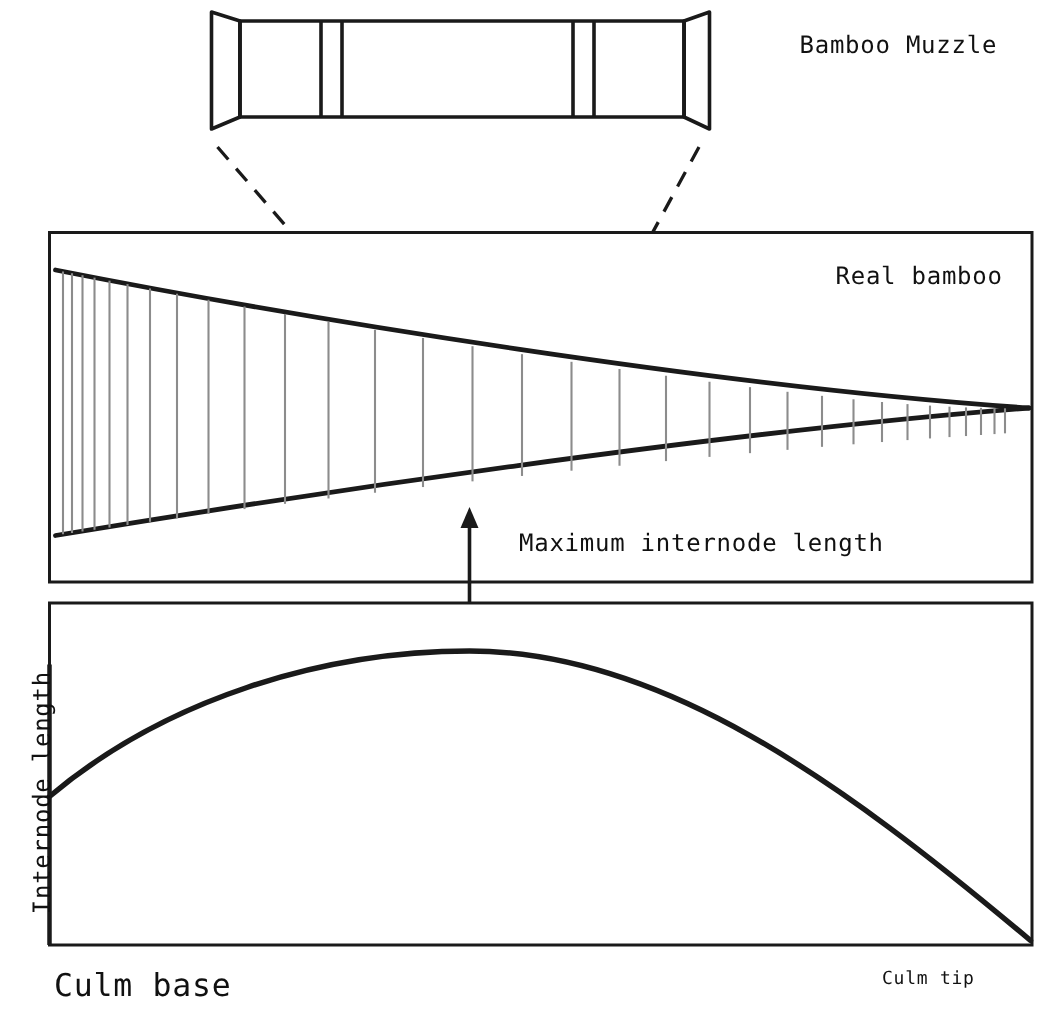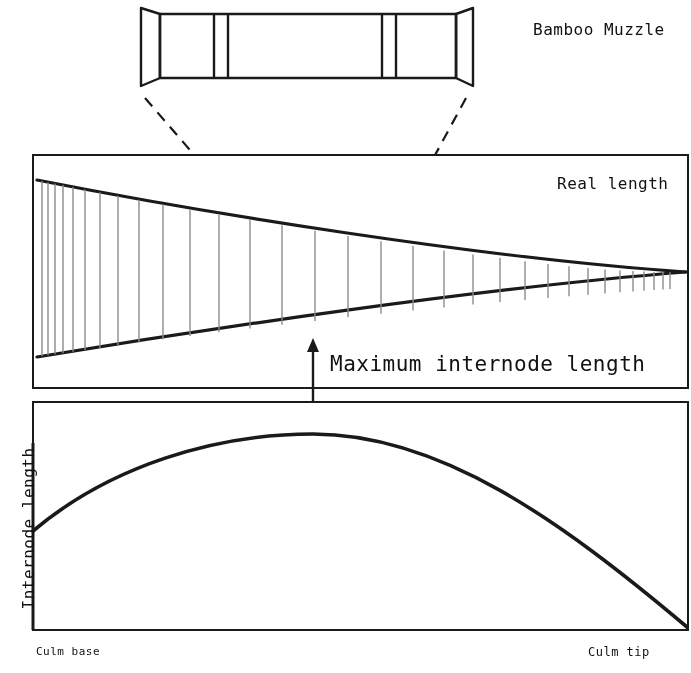--- a/index.html
+++ b/index.html
@@ -28,29 +28,29 @@
     font-size: 16px;
     letter-spacing: 0.5px;
   }
   #real-bamboo-label {
     left: 557px;
     top: 174px;
     font-size: 16px;
     letter-spacing: 0.5px;
   }
   #max-internode-label {
-    left: 330px;
+    left: 346px;
     top: 352px;
-    font-size: 21px;
+    font-size: 16px;
     letter-spacing: 0.5px;
   }
   #culm-base-label {
     left: 36px;
     top: 645px;
-    font-size: 11px;
+    font-size: 21px;
     letter-spacing: 0.5px;
   }
   #culm-tip-label {
     left: 588px;
     top: 645px;
     font-size: 12px;
     letter-spacing: 0.5px;
   }
   #y-axis-label {
     left: -52px;
@@ -150,19 +150,19 @@
       <rect x="33" y="402" width="655" height="228" fill="#ffffff" stroke="#1a1a1a" stroke-width="2"></rect>
 
       <line x1="33" y1="443" x2="33" y2="630" stroke="#1a1a1a" stroke-width="3"></line>
 
       <path d="M33,531 C110,466 215,434 313,434 C440,434 560,520 687,627" fill="none" stroke="#1a1a1a" stroke-width="3.6" stroke-linecap="round"></path>
     </g>
 
   </svg>
 
   <div class="label" id="muzzle-label">Bamboo Muzzle</div>
-  <div class="label" id="real-bamboo-label">Real length</div>
+  <div class="label" id="real-bamboo-label">Real bamboo</div>
   <div class="label" id="max-internode-label">Maximum internode length</div>
   <div class="label" id="culm-base-label">Culm base</div>
   <div class="label" id="culm-tip-label">Culm tip</div>
   <div class="label" id="y-axis-label">Internode length</div>
 
 </div>
 
 </body></html>

